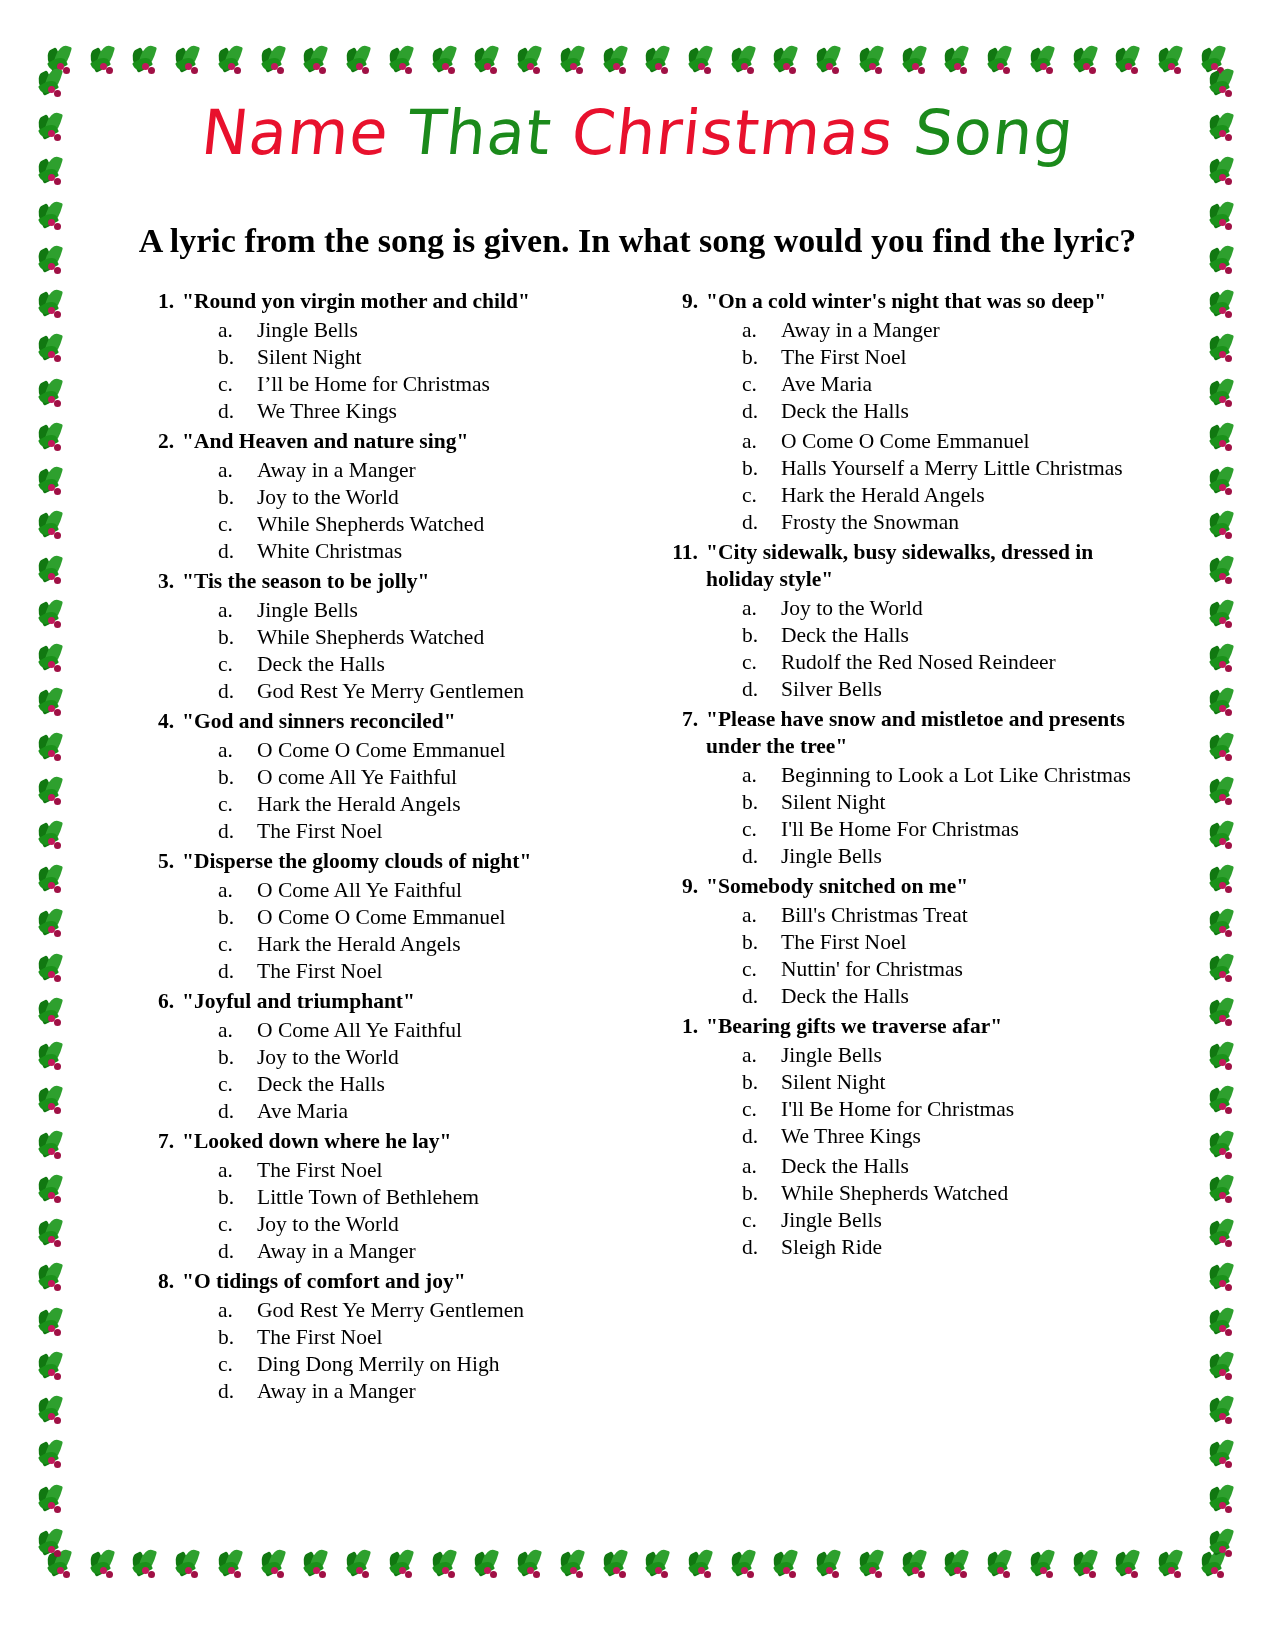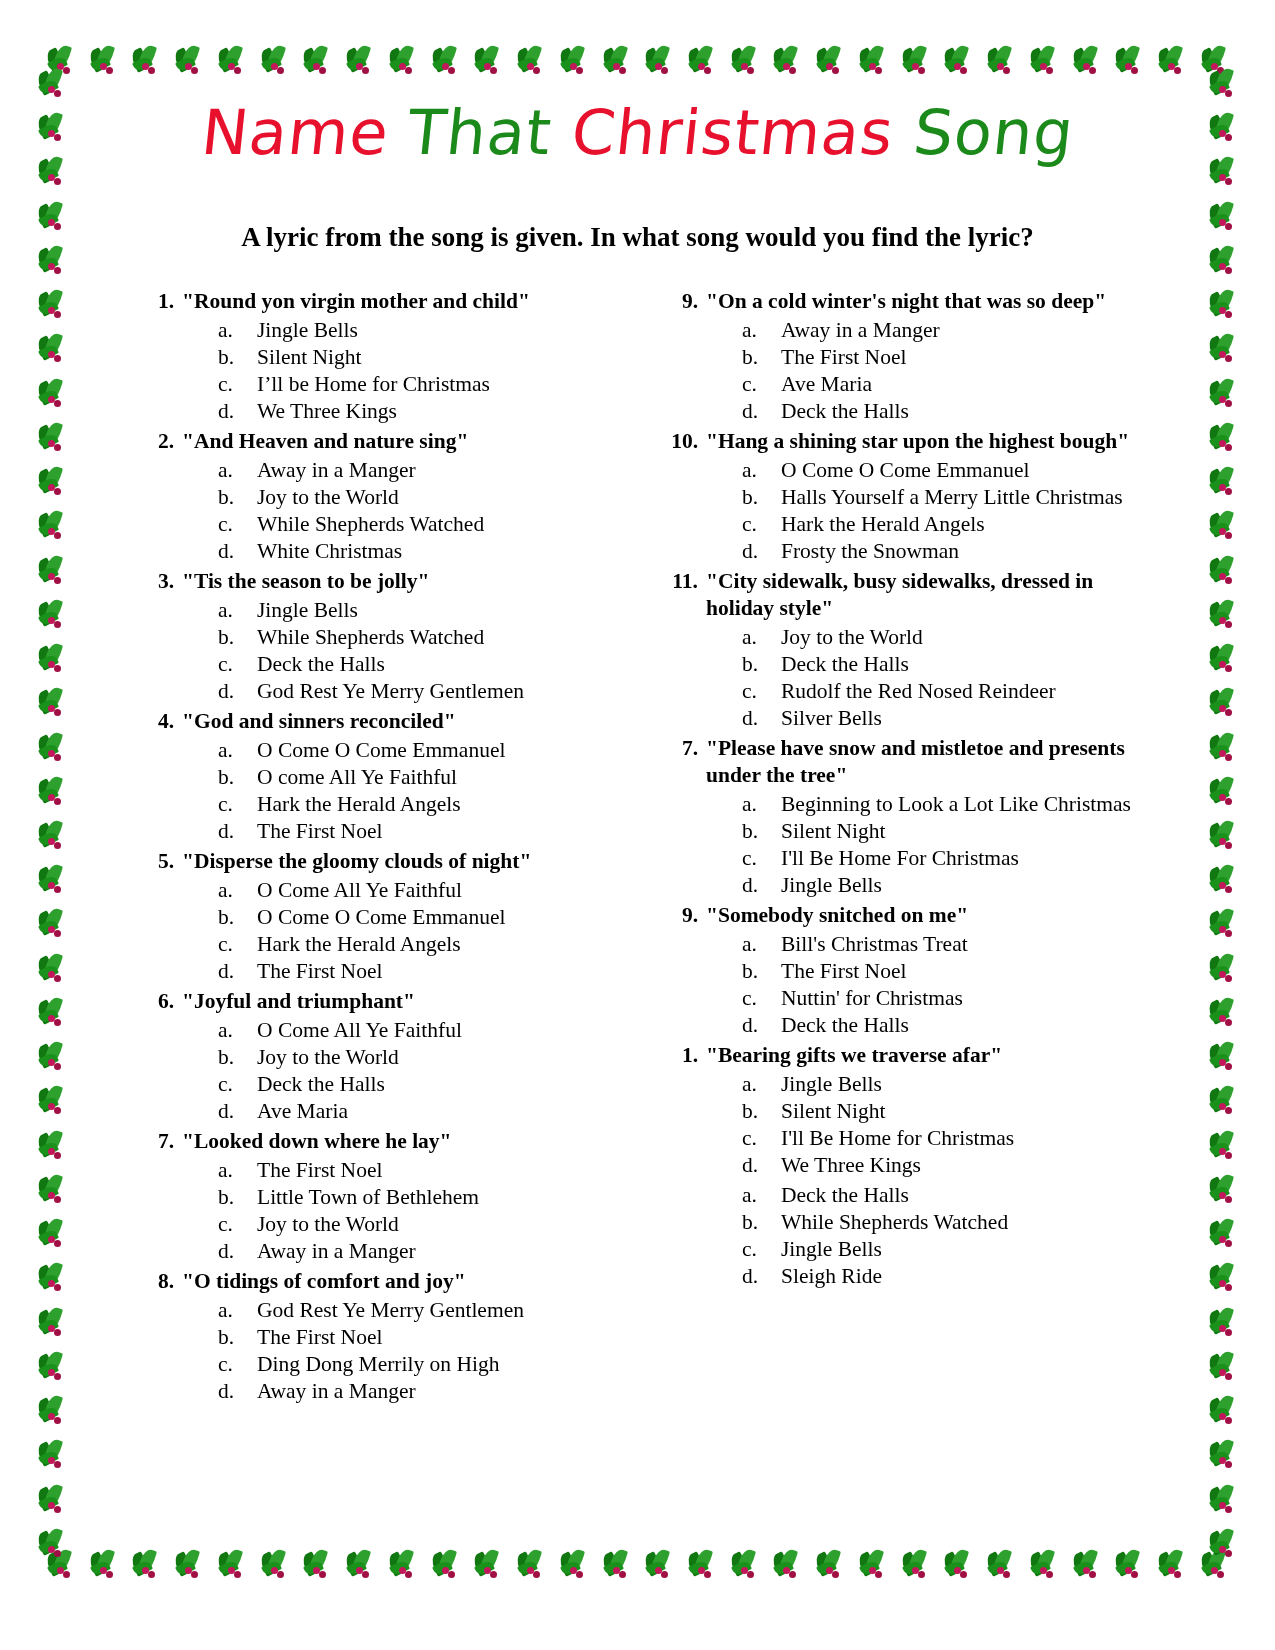--- a/index.html
+++ b/index.html
@@ -95,21 +95,21 @@
   .title .red   { color: #e8112d; }
   .title .green { color: #1b8a1b; }
 
   .subtitle {
     position: absolute;
     left: 0;
     top: 222px;
     width: 1275px;
     text-align: center;
     font-family: "Liberation Serif", serif;
-    font-size: 27px;
+    font-size: 34px;
     font-weight: bold;
     color: #000;
   }
 
   
   .columns {
     position: absolute;
     left: 140px;
     top: 288px;
     width: 1000px;
@@ -1242,24 +1242,20 @@
           </li>
           <li class="opt">
             <span class="opt-letter">c.</span>
             <span class="opt-text">Ave Maria</span>
           </li>
           <li class="opt">
             <span class="opt-letter">d.</span>
             <span class="opt-text">Deck the Halls</span>
           </li>
         </ul>
-        <div class="q">
-          <span class="q-num">10.</span>
-          <span class="q-text">"Hang a shining star upon the highest bough"</span>
-        </div>
         <ul class="opts">
           <li class="opt">
             <span class="opt-letter">a.</span>
             <span class="opt-text">O Come O Come Emmanuel</span>
           </li>
           <li class="opt">
             <span class="opt-letter">b.</span>
             <span class="opt-text">Halls Yourself a Merry Little Christmas</span>
           </li>
           <li class="opt">

